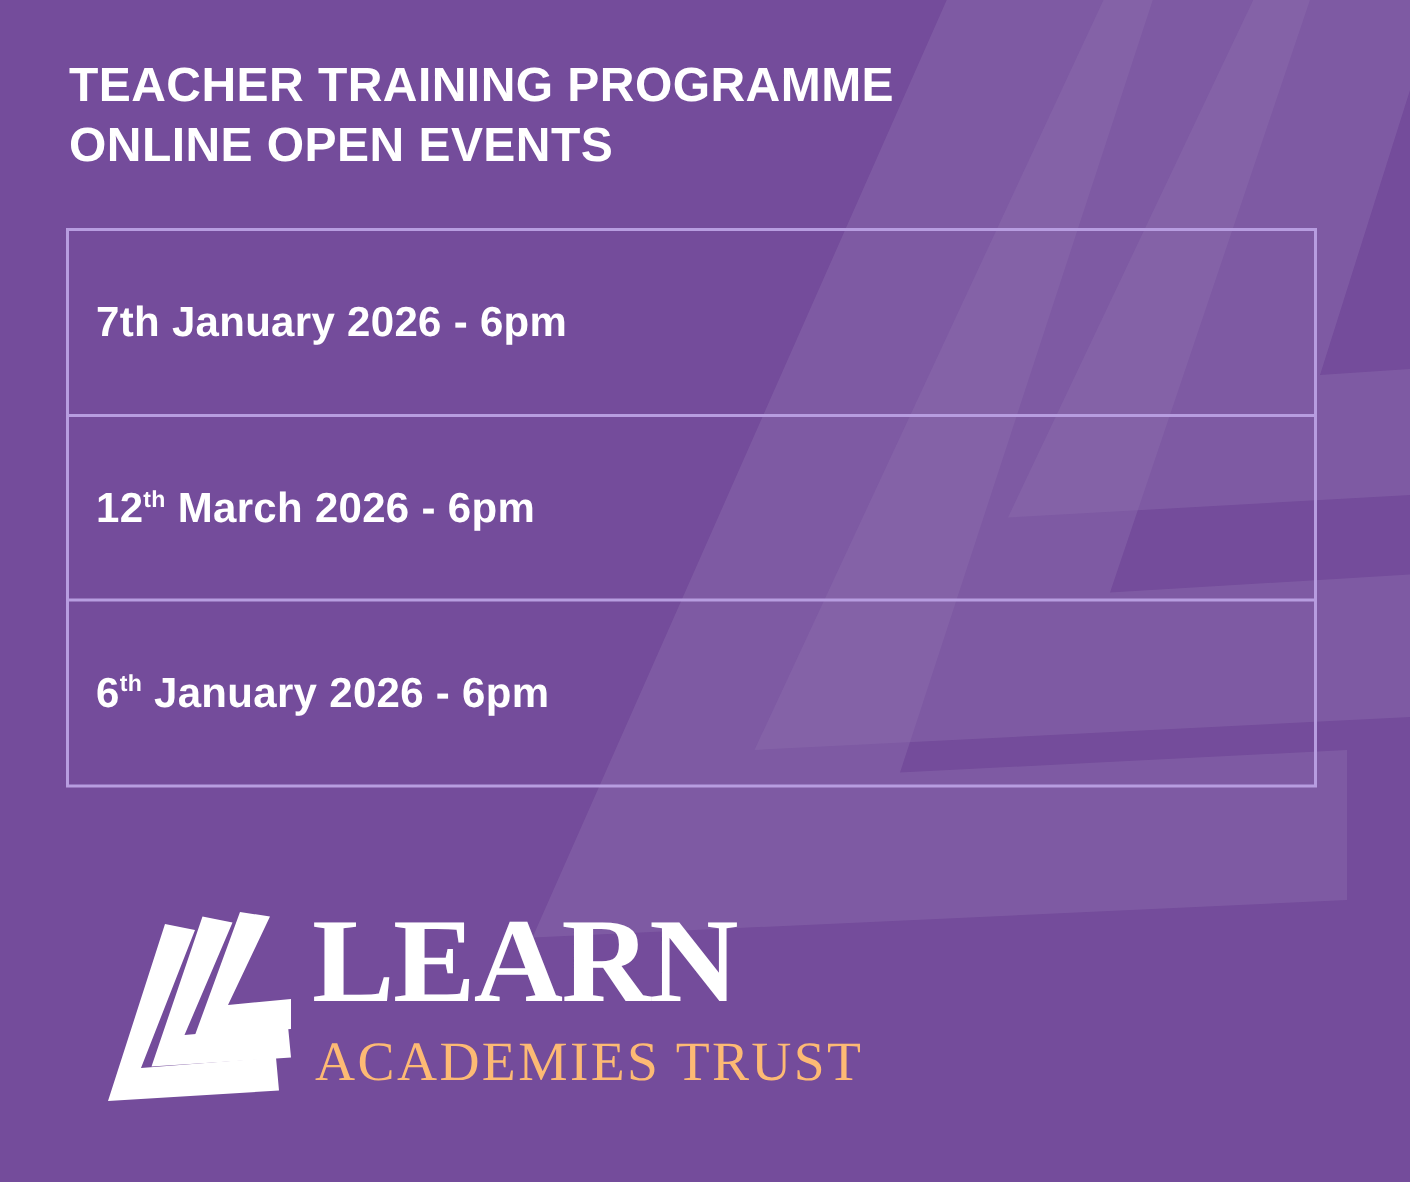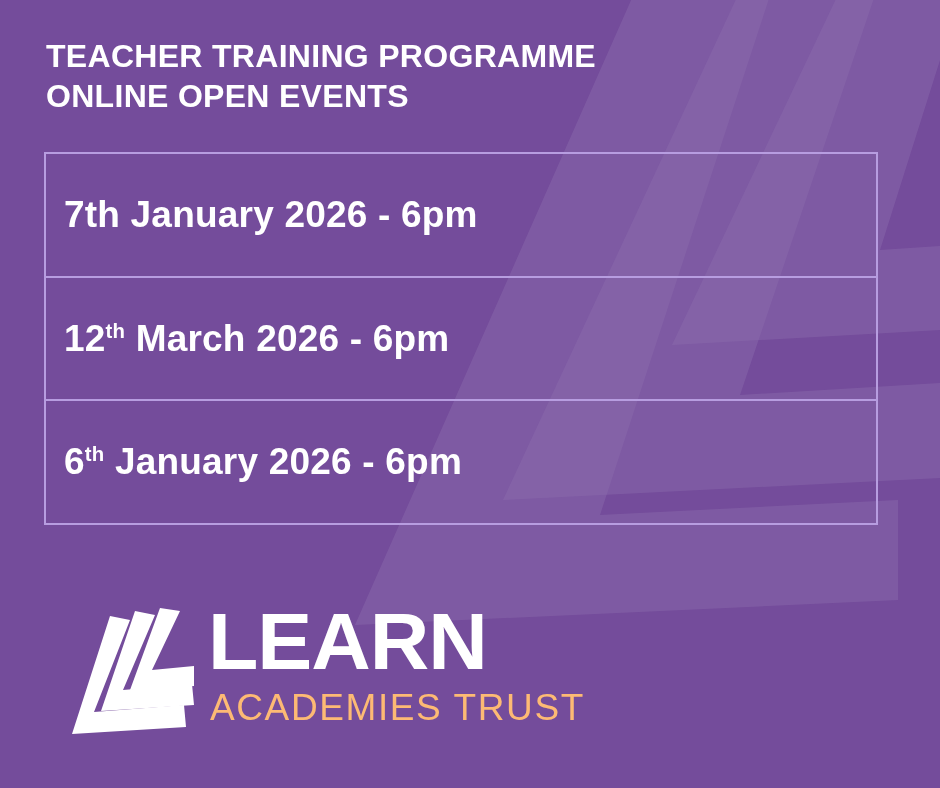--- a/index.html
+++ b/index.html
@@ -59,21 +59,21 @@
     display: flex;
     align-items: center;
     border-bottom: 2px solid #b79de0;
     box-sizing: border-box;
   }
   .date-row:last-child {
     border-bottom: none;
   }
   .date-text {
     color: #ffffff;
-    font-size: 37px;
+    font-size: 28px;
     font-weight: 600;
     padding-left: 18px;
     letter-spacing: 0.2px;
   }
   .date-text sup {
     font-size: 0.55em;
     vertical-align: super;
     line-height: 0;
   }
 
@@ -89,20 +89,21 @@
   }
   .logo-mark {
     width: 122px;
     height: 126px;
     flex: 0 0 auto;
   }
   .logo-words {
     margin-left: 14px;
     display: flex;
     flex-direction: column;
+    font-family: Liberation Serif, serif;
   }
   .logo-learn {
     color: #ffffff;
     font-size: 80px;
     font-weight: bold;
     line-height: 0.84;
     letter-spacing: -1px;
     font-stretch: condensed;
     transform: scaleX(1.03);
     transform-origin: left top;

